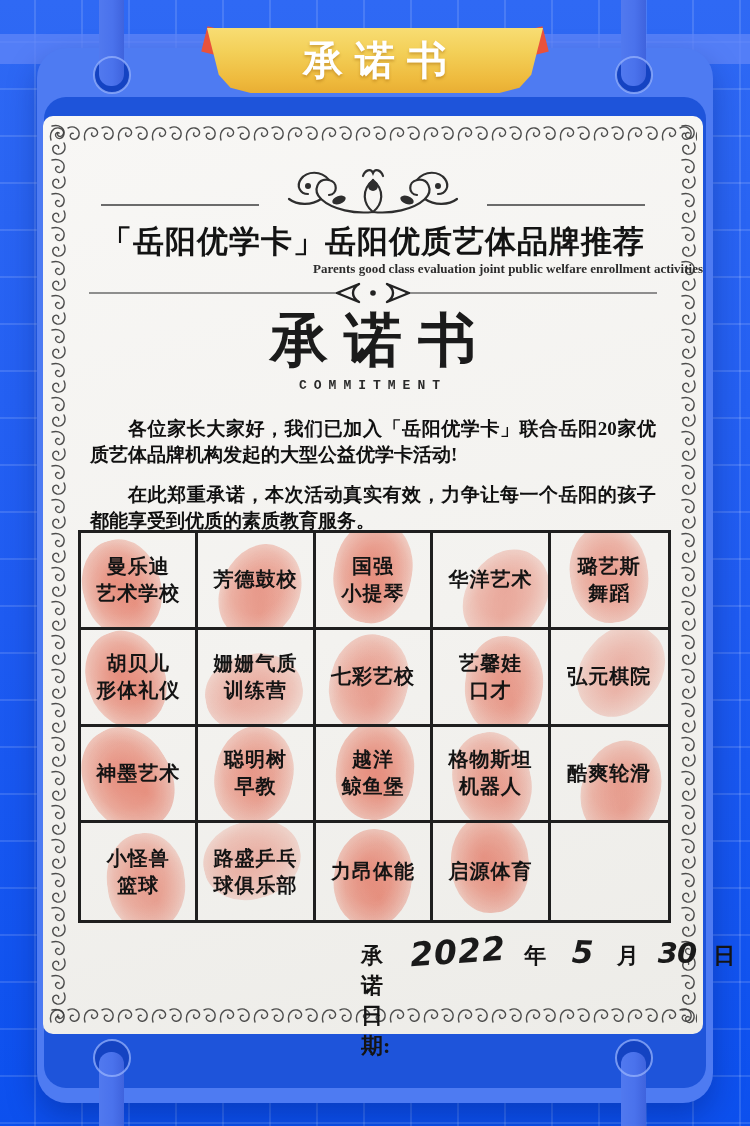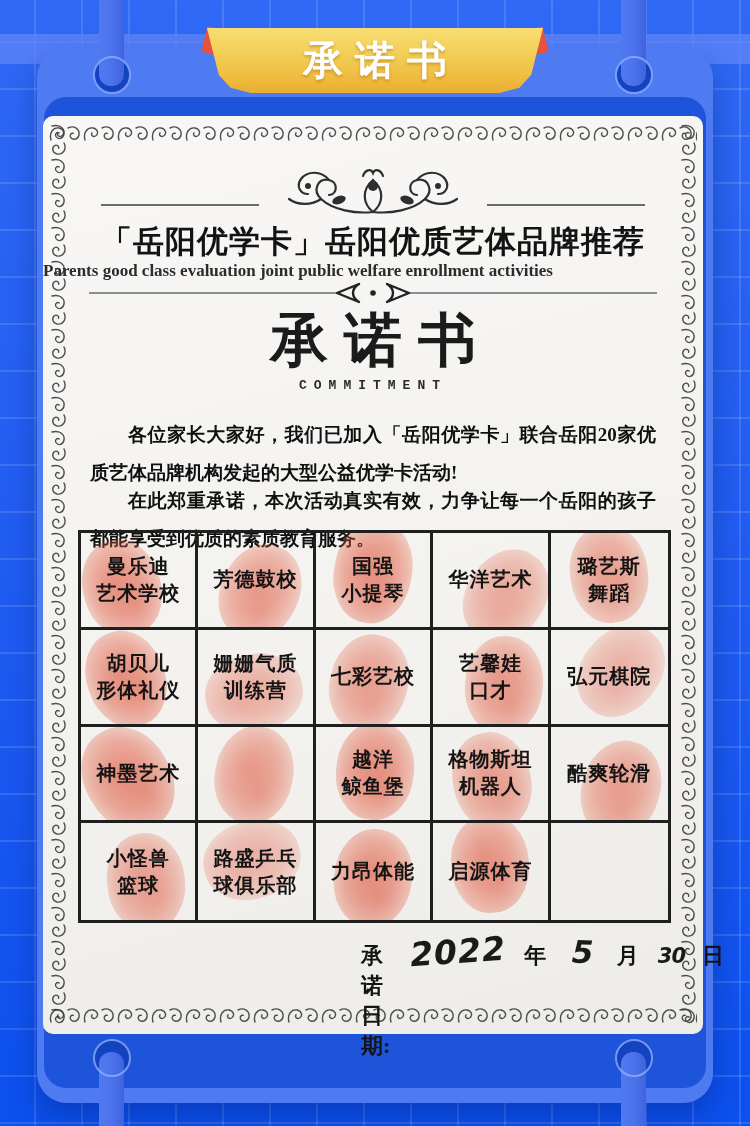--- a/index.html
+++ b/index.html
@@ -48,25 +48,25 @@
   }
   .bs{position:absolute;opacity:.9;}
   .bs-top{left:6px;top:8px;width:648px;height:20px;}
   .bs-bottom{left:6px;top:890px;width:648px;height:20px;}
   .bs-left{left:5px;top:8px;width:20px;height:902px;}
   .bs-right{left:635px;top:8px;width:20px;height:902px;}
   .ornament{position:absolute;left:230px;top:50px;width:200px;height:54px;}
   .flank{position:absolute;top:88px;height:2px;background:#6b6b6b;}
   .flank.l{left:58px;width:158px;} .flank.r{left:444px;width:158px;}
   .header-title{position:absolute;left:0;top:106px;width:100%;text-align:center;font-size:31px;line-height:40px;font-weight:900;color:#131313;letter-spacing:1px;}
-  .header-sub{position:absolute;left:0;top:145px;width:100%;text-align:left;font-family:"Liberation Serif","DejaVu Serif",serif;font-size:17px;font-weight:700;color:#2c2c2c;}
+  .header-sub{position:absolute;left:0;top:145px;width:100%;text-align:right;font-family:"Liberation Serif","DejaVu Serif",serif;font-size:13px;font-weight:700;color:#2c2c2c;}
   .divider{position:absolute;left:40px;top:164px;width:580px;height:26px;}
   .main-title{position:absolute;left:0;top:188px;width:100%;text-align:center;font-size:58px;line-height:72px;font-weight:900;color:#1b1b1b;letter-spacing:16px;padding-left:16px;box-sizing:border-box;}
   .main-title-en{position:absolute;left:0;top:262px;width:100%;text-align:center;font-family:Liberation Mono, monospace;font-size:13px;font-weight:700;letter-spacing:7px;color:#2a2a2a;}
-  .para{position:absolute;left:47px;width:566px;font-family:"Liberation Serif","DejaVu Serif",serif;font-size:19px;line-height:38px;font-weight:700;color:#101010;text-indent:2em;text-align:justify;}
+  .para{position:absolute;left:47px;width:566px;font-family:"Liberation Serif","DejaVu Serif",serif;font-size:19px;line-height:26px;font-weight:700;color:#101010;text-indent:2em;text-align:justify;}
   .para.p1{top:300px;} .para.p2{top:366px;}
   
   .brand-table{
     position:absolute;left:35px;top:414px;width:593px;height:393px;
     display:grid;grid-template-columns:repeat(5,1fr);grid-template-rows:repeat(4,1fr);
     border:3px solid #1f1f1f;box-sizing:border-box;
   }
   .cell{position:relative;border-right:3px solid #1f1f1f;border-bottom:3px solid #1f1f1f;overflow:hidden;display:flex;align-items:center;justify-content:center;}
   .cell:nth-child(5n){border-right:none;}
   .cell:nth-child(n+16){border-bottom:none;}
@@ -96,21 +96,21 @@
   .cell:nth-child(17) .blob{transform:translate(-4px,-12px) rotate(75deg);opacity:.6;}
   .cell:nth-child(18) .blob{transform:translate(0,6px) rotate(8deg);opacity:.95;}
   .cell:nth-child(19) .blob{transform:translate(0,-8px) rotate(-4deg);opacity:.9;}
   .cell:nth-child(20) .blob{transform:translate(2px,0) rotate(14deg) scale(1.08);opacity:.95;}
   
   .date-row{position:absolute;left:318px;top:816px;display:flex;align-items:baseline;font-family:"Liberation Serif","DejaVu Serif",serif;font-weight:700;color:#141414;gap:16px;}
   .date-label,.date-unit{font-size:22px;}
   .hw{font-family:cursive,"DejaVu Sans",sans-serif;font-style:italic;font-weight:700;color:#1a1a1a;}
   .hw.year{font-size:33px;transform:rotate(-4deg);margin:0 2px 0 4px;letter-spacing:1px;}
   .hw.month{font-size:31px;margin:0 7px 0 10px;transform:rotate(2deg);}
-  .hw.day{font-size:21px;margin:0 1px 0 3px;letter-spacing:-1px;}
+  .hw.day{font-size:29px;margin:0 1px 0 3px;letter-spacing:-1px;}
   .hidden-defs{position:absolute;width:0;height:0;}
 </style>
 </head>
 <body>
 
 <svg class="hidden-defs" aria-hidden="true">
   <defs>
     <pattern id="pH" width="34" height="20" patternUnits="userSpaceOnUse">
       <g stroke="#3b3b3b" stroke-width="1.4" fill="none" stroke-linecap="round">
         <path d="M2,16 C0,9 4,3 10,4 C15,5 16,10 12.5,12 C9.8,13.4 7.6,11 9,8.8"></path>
@@ -257,20 +257,22 @@
         <div class="cell">
           <span class="blob"></span>
           <span class="cell-label">弘元棋院</span>
         </div>
         <div class="cell">
           <span class="blob"></span>
           <span class="cell-label">神墨艺术</span>
         </div>
         <div class="cell">
           <span class="blob"></span>
+          <span class="cell-label">聪明树
+早教</span>
         </div>
         <div class="cell">
           <span class="blob"></span>
           <span class="cell-label">越洋
 鲸鱼堡</span>
         </div>
         <div class="cell">
           <span class="blob"></span>
           <span class="cell-label">格物斯坦
 机器人</span>

